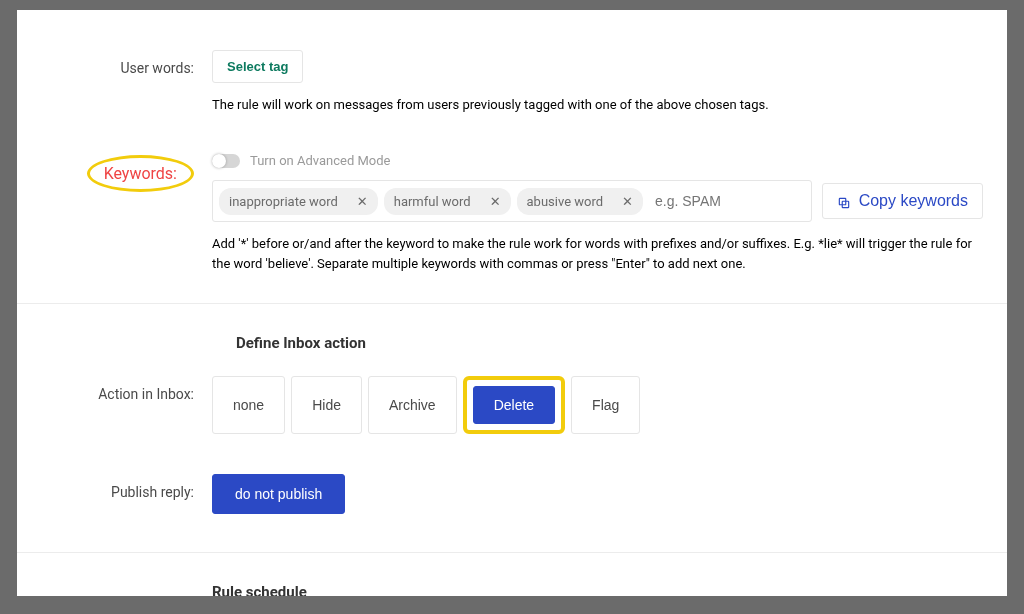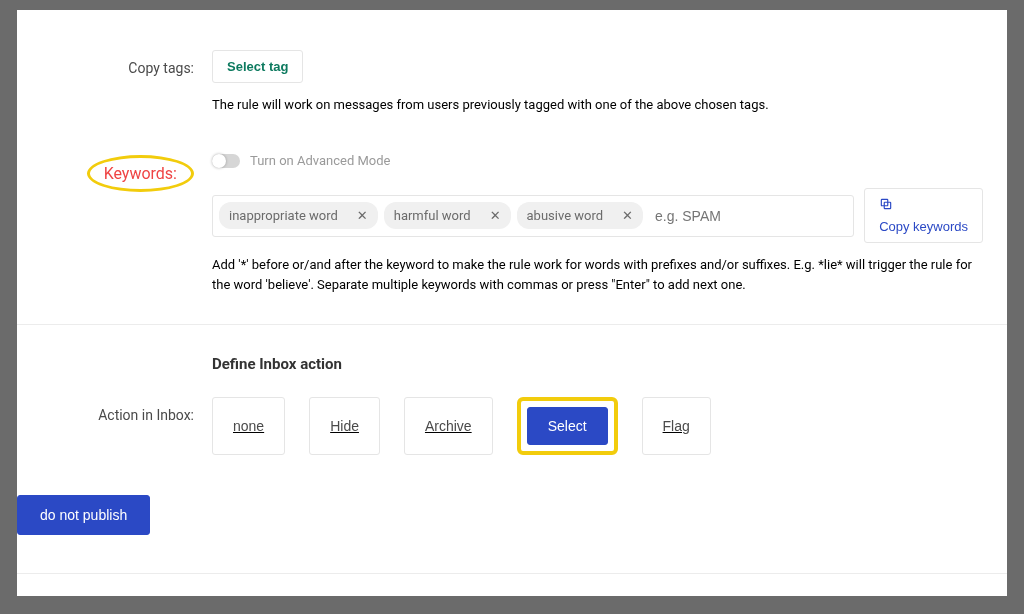--- a/index.html
+++ b/index.html
@@ -7,46 +7,46 @@
 .modal { position: absolute; top: 10px; left: 17px; right: 17px; bottom: 18px; background: #fff; overflow-y: auto; padding: 0; }
 .modal::-webkit-scrollbar { width: 14px; }
 .modal::-webkit-scrollbar-track { background: #f0f0f0; }
 .modal::-webkit-scrollbar-thumb { background: #bfbfbf; }
 .row { display: flex; align-items: flex-start; padding: 10px 0; }
 .label-col { width: 195px; text-align: right; padding-right: 18px; padding-top: 10px; color: #4a4a4a; font-size: 14px; }
 .content-col { flex: 1; padding-right: 24px; }
 .select-tag-btn { display: inline-block; border: 1px solid #e5e5e5; border-radius: 3px; padding: 8px 14px; font-size: 13px; color: #0d7a5f; font-weight: 600; background: #fff; cursor: pointer; }
 .helper { color: #000000; font-size: 13px; margin-top: 12px; line-height: 1.5; }
 .circle-highlight { display: inline-block; border: 3px solid #f2cc0c; border-radius: 50%; padding: 6px 14px; color: #ef4444; font-size: 16px; }
-.toggle { display: inline-flex; align-items: center; gap: 10px; margin-bottom: 20px; }
+.toggle { display: inline-flex; align-items: center; gap: 10px; margin-bottom: 12px; }
 .toggle-track { width: 28px; height: 14px; background: #d6d6d6; border-radius: 10px; position: relative; cursor: pointer; }
 .toggle-knob { width: 14px; height: 14px; background: #fff; border-radius: 50%; position: absolute; left: 0; top: 0; box-shadow: 0 0 3px rgba(0,0,0,.3); }
 .toggle-label { color: #9a9a9a; font-size: 13px; }
 .chips-box { border: 1px solid #e5e5e5; border-radius: 3px; padding: 6px; display: flex; flex-wrap: wrap; align-items: center; gap: 6px; position: relative; }
 .chip { background: #f0f0f0; border-radius: 12px; padding: 6px 10px; font-size: 13px; color: #6b6b6b; display: inline-flex; align-items: center; gap: 19px; }
 .chip-remove { color: #6b6b6b; cursor: pointer; font-size: 13px; }
 .chip-input { border: none; outline: none; font-size: 14px; color: #888; padding: 6px; flex: 1; min-width: 100px; }
-.copy-btn { border: 1px solid #e5e5e5; border-radius: 3px; padding: 8px 14px; background: #fff; color: #2b49c5; font-size: 13px; display: inline-flex; align-items: flex-start; gap: 8px; cursor: pointer; margin-left: auto; flex-direction: column; }
+.copy-btn { border: 1px solid #e5e5e5; border-radius: 3px; padding: 8px 14px; background: #fff; color: #2b49c5; font-size: 16px; display: inline-flex; align-items: flex-end; gap: 8px; cursor: pointer; margin-left: auto; }
 .chips-row { display: flex; align-items: center; gap: 10px; }
 .chips-left { flex: 1; }
 .divider { border-top: 1px solid #ececec; margin: 20px 0 0 0; }
 .section-title { font-weight: 700; color: #333; font-size: 15px; padding: 30px 0 14px 0; }
-.btn-group { display: inline-flex; gap: 24px; text-decoration: underline; }
+.btn-group { display: inline-flex; gap: 6px; }
 .btn { border: 1px solid #e5e5e5; border-radius: 3px; background: #fff; color: #4a4a4a; font-size: 14px; padding: 10px 20px; cursor: pointer; }
 .btn.selected { background: #2b49c5; color: #fff; border-color: #2b49c5; font-weight: 500; }
 .highlight-box { border: 4px solid #f2cc0c; border-radius: 6px; padding: 6px; display: inline-block; }
 .copy-icon { width: 14px; height: 14px; }
 </style>
 </head>
 <body>
 
 <div class="modal">
 
   <div class="row" style="padding-top:40px;">
-    <div class="label-col">Copy tags:</div>
+    <div class="label-col">User words:</div>
     <div class="content-col">
       <button class="select-tag-btn">Select tag</button>
       <div class="helper">The rule will work on messages from users previously tagged with one of the above chosen tags.</div>
     </div>
   </div>
 
   <div class="row" style="padding-top:28px;">
     <div class="label-col" style="padding-top:2px;">
       <span class="circle-highlight">Keywords:</span>
     </div>
@@ -82,42 +82,43 @@
             </svg>
           <span>Copy keywords</span>
         </button>
       </div>
       <div class="helper">Add '*' before or/and after the keyword to make the rule work for words with prefixes and/or suffixes. E.g. *lie* will trigger the rule for the word 'believe'. Separate multiple keywords with commas or press "Enter" to add next one.</div>
     </div>
   </div>
 
   <div class="divider"></div>
 
-  <div class="row" style="padding-top:0;">
+  <div class="row" style="padding-top:0;margin-left:24px;">
     <div class="label-col"></div>
     <div class="content-col">
       <div class="section-title">Define Inbox action</div>
     </div>
   </div>
   <div class="row" style="padding-top:0;">
     <div class="label-col">Action in Inbox:</div>
     <div class="content-col">
       <div class="btn-group">
         <button class="btn">none</button>
         <button class="btn">Hide</button>
         <button class="btn">Archive</button>
         <span class="highlight-box">
-          <button class="btn selected">Select</button>
+          <button class="btn selected">Delete</button>
         </span>
         <button class="btn">Flag</button>
       </div>
     </div>
   </div>
 
   <div class="row" style="padding-top:30px;">
+    <div class="label-col">Publish reply:</div>
     <div class="content-col">
       <button class="btn selected" style="padding:11px 22px;">do not publish</button>
     </div>
   </div>
 
   <div class="divider" style="margin-top:28px;"></div>
 
   <div class="row" style="padding-top:0;">
     <div class="label-col"></div>
     <div class="content-col">

